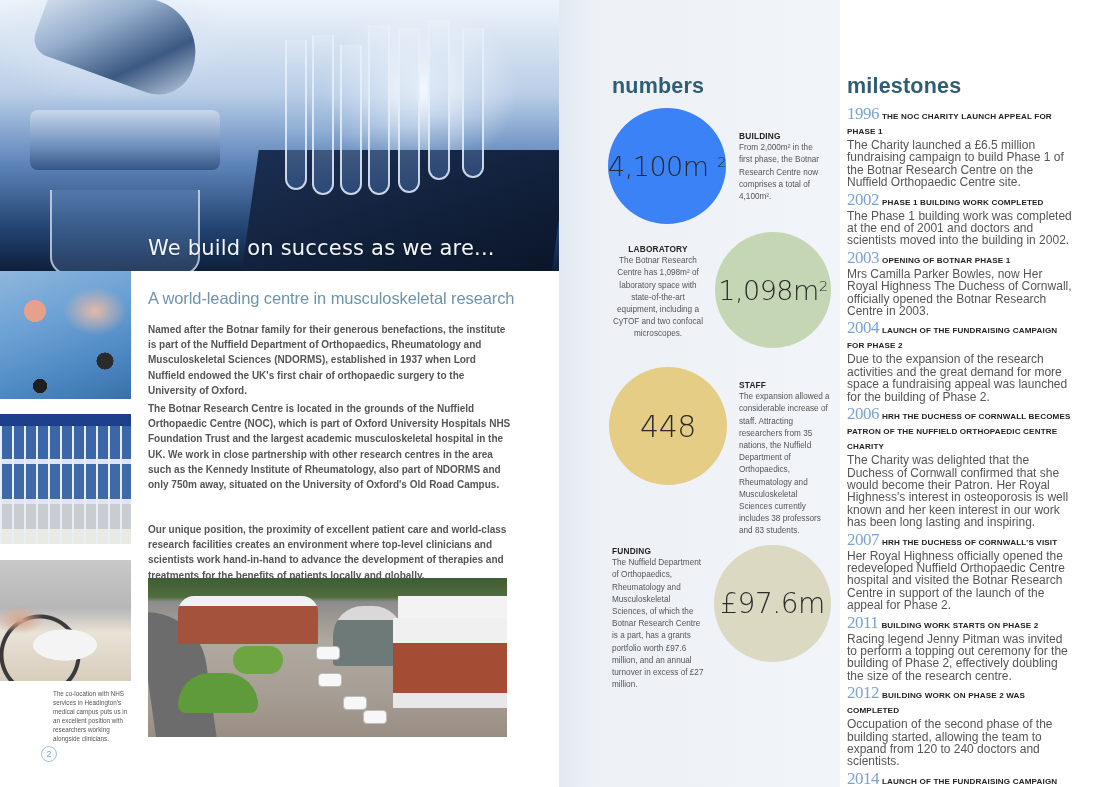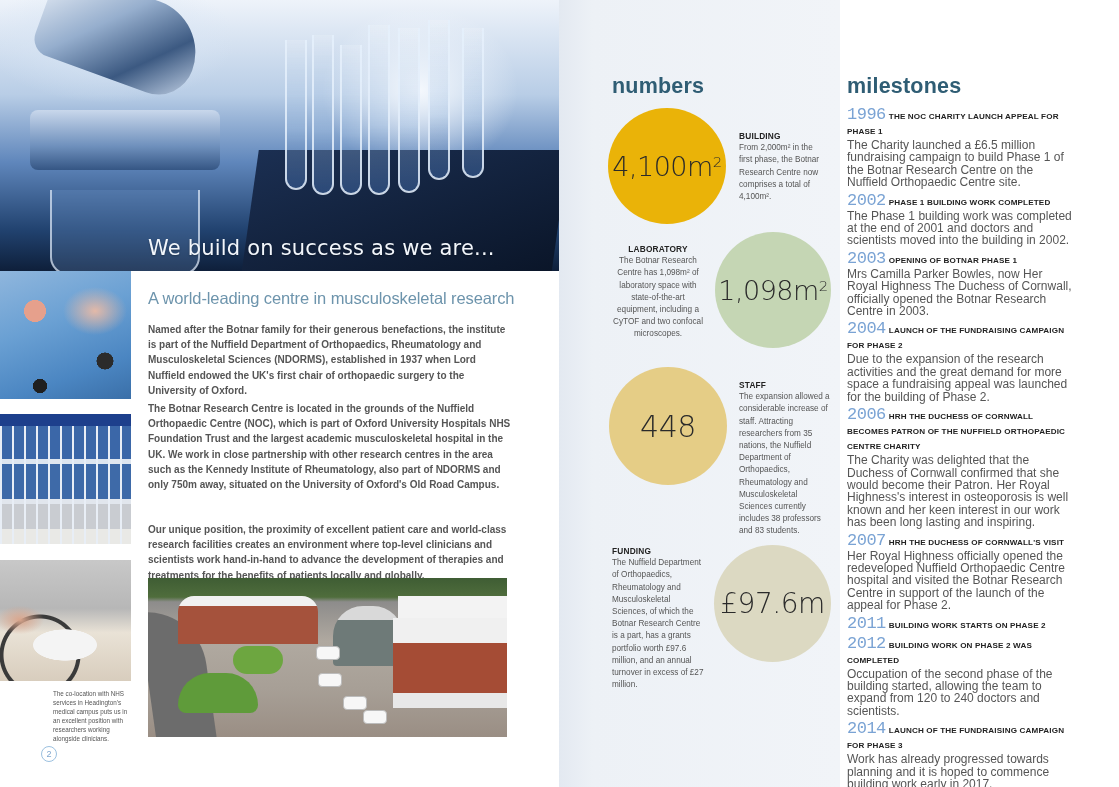--- a/index.html
+++ b/index.html
@@ -151,37 +151,37 @@
     position: absolute; font-size: 21.5px; font-weight: bold; color: #2f5d74; letter-spacing: .2px;
   }
   .numbers-heading { left: 53px; top: 74px; }
   .milestones-heading { left: 288px; top: 74px; }
 
   .stat-circle {
     position: absolute; border-radius: 50%; display: flex; align-items: center; justify-content: center;
     font-family: "DejaVu Sans", sans-serif; font-weight: 200; color: #2a2a2a; letter-spacing: -.5px;
   }
   .stat-circle sup { font-size: 55%; vertical-align: top; position: relative; top: -4px; }
-  .c-building { left: 49px; top: 108px; width: 118px; height: 116px; background: #eab308; font-size: 27px; }
+  .c-building { left: 49px; top: 108px; width: 118px; height: 116px; background: #3b82f6; font-size: 27px; justify-content: space-between; }
   .c-lab { left: 156px; top: 232px; width: 116px; height: 116px; background: #c5d6b4; font-size: 27px; }
   .c-staff { left: 50px; top: 367px; width: 118px; height: 118px; background: #e5cd86; font-size: 30px; }
   .c-funding { left: 155px; top: 545px; width: 117px; height: 117px; background: #dcd9c2; font-size: 28px; }
 
   .stat-text { position: absolute; font-size: 8.2px; line-height: 12.2px; color: #555; }
   .stat-label { display: block; font-weight: bold; color: #222; font-size: 8.3px; letter-spacing: .2px; }
   .t-building { left: 180px; top: 130px; width: 88px; }
   .t-lab { left: 53px; top: 243px; width: 92px; text-align: center; }
   .t-staff { left: 180px; top: 379px; width: 92px; }
   .t-funding { left: 53px; top: 545px; width: 94px; }
 
   .milestones { position: absolute; left: 288px; top: 108px; width: 225px; }
   .milestone { margin-bottom: 5px; }
   .milestone-head { line-height: 12px; }
   .milestone-year {
-    font-size: 17px; color: #7aa3d4; font-family: Liberation Mono, monospace; font-weight: 200;
+    font-size: 17px; color: #7aa3d4; font-family: Liberation Serif, serif; font-weight: 200;
     letter-spacing: -.5px; margin-right: 3px;
   }
   .milestone-title { font-size: 8.1px; font-weight: bold; color: #222; letter-spacing: .15px; }
   .milestone-desc { font-size: 12px; line-height: 12.4px; color: #555; margin-top: 1px; }
 </style>
 </head>
 <body>
 
 <div class="spread">
 
@@ -288,20 +288,21 @@
       <div class="milestone">
         <div class="milestone-head"><span class="milestone-year">2006</span><span class="milestone-title">HRH THE DUCHESS OF CORNWALL BECOMES PATRON OF THE NUFFIELD ORTHOPAEDIC CENTRE CHARITY</span></div>
         <div class="milestone-desc">The Charity was delighted that the Duchess of Cornwall confirmed that she would become their Patron. Her Royal Highness's interest in osteoporosis is well known and her keen interest in our work has been long lasting and inspiring.</div>
       </div>
       <div class="milestone">
         <div class="milestone-head"><span class="milestone-year">2007</span><span class="milestone-title">HRH THE DUCHESS OF CORNWALL'S VISIT</span></div>
         <div class="milestone-desc">Her Royal Highness officially opened the redeveloped Nuffield Orthopaedic Centre hospital and visited the Botnar Research Centre in support of the launch of the appeal for Phase 2.</div>
       </div>
       <div class="milestone">
         <div class="milestone-head"><span class="milestone-year">2011</span><span class="milestone-title">BUILDING WORK STARTS ON PHASE 2</span></div>
+        <div class="milestone-desc">Racing legend Jenny Pitman was invited to perform a topping out ceremony for the building of Phase 2, effectively doubling the size of the research centre.</div>
       </div>
       <div class="milestone">
         <div class="milestone-head"><span class="milestone-year">2012</span><span class="milestone-title">BUILDING WORK ON PHASE 2 WAS COMPLETED</span></div>
         <div class="milestone-desc">Occupation of the second phase of the building started, allowing the team to expand from 120 to 240 doctors and scientists.</div>
       </div>
       <div class="milestone">
         <div class="milestone-head"><span class="milestone-year">2014</span><span class="milestone-title">LAUNCH OF THE FUNDRAISING CAMPAIGN FOR PHASE 3</span></div>
         <div class="milestone-desc">Work has already progressed towards planning and it is hoped to commence building work early in 2017.</div>
       </div>
     </div>

